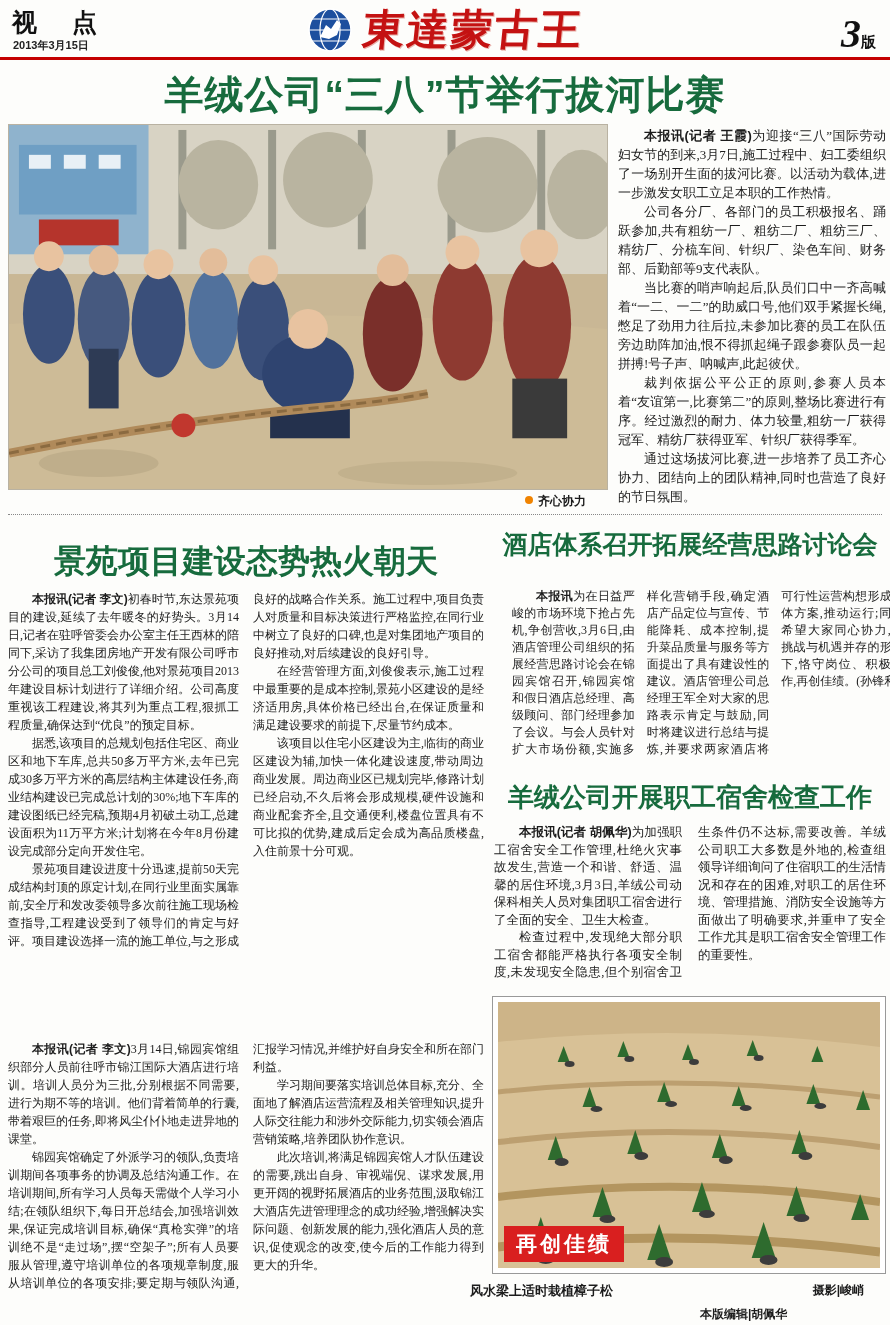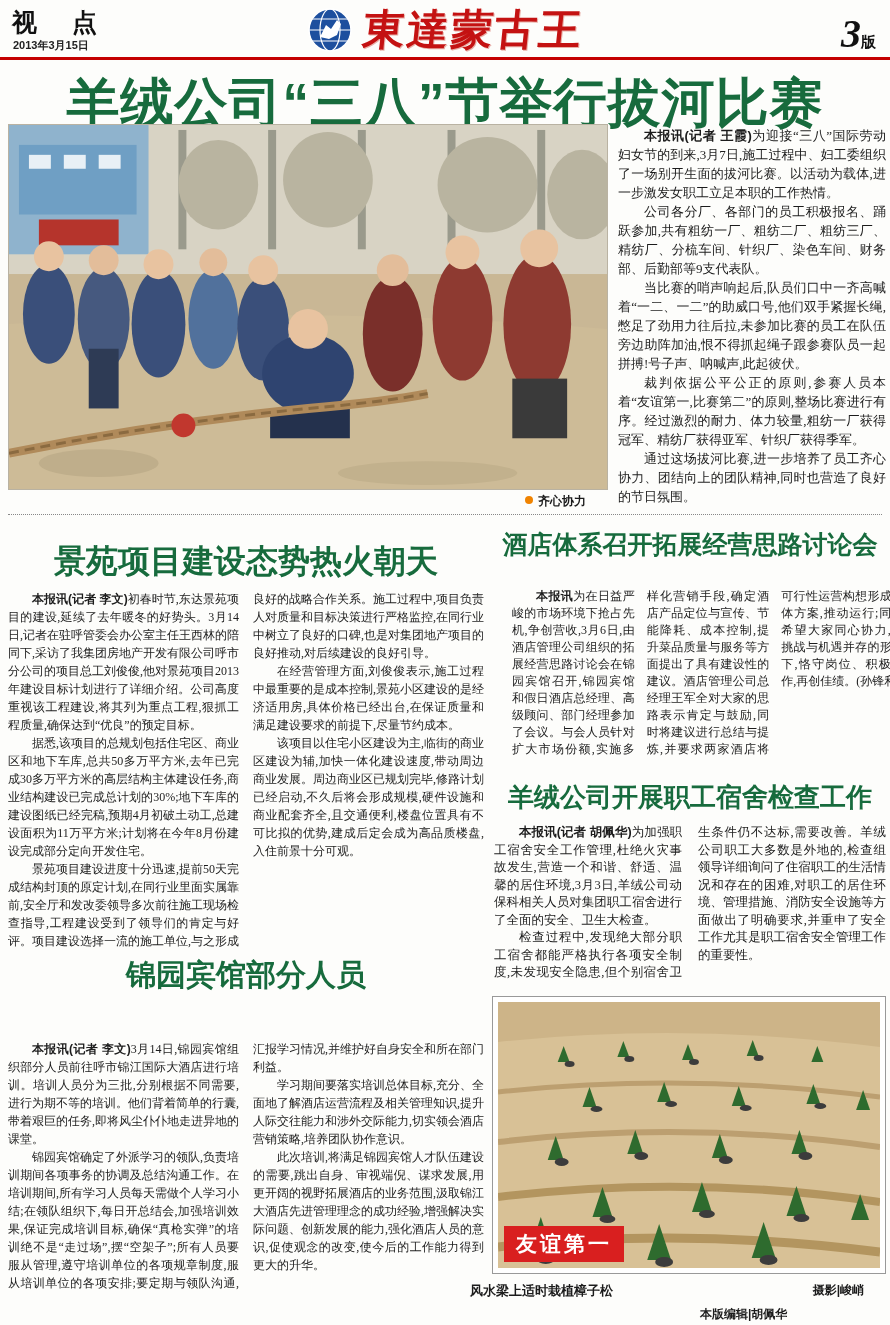--- a/index.html
+++ b/index.html
@@ -24,21 +24,21 @@
             transform: skewX(-6deg); letter-spacing:2px; text-shadow:1px 1px 0 #e8b0a8; }
   .page-num { position:absolute; right:14px; top:10px; }
   .page-num .num { font-size:40px; font-style:italic; font-weight:bold;
             font-family:"Liberation Serif","DejaVu Serif",serif; color:#111; }
   .page-num .suffix { font-size:15px; font-weight:bold; color:#111;
             font-family:"Liberation Sans","DejaVu Sans",sans-serif; }
   
   .green-head { color:#176b3d; font-family:"Liberation Sans","DejaVu Sans",sans-serif;
             font-weight:900; text-align:center; }
   .lead-headline { position:absolute; left:0; top:68px; width:890px; height:54px;
-            font-size:53px; letter-spacing:1px; }
+            font-size:39px; letter-spacing:1px; }
   
   .lead-photo { position:absolute; left:8px; top:124px; width:600px; height:366px;
             border:1px solid #b9b2a2; overflow:hidden; }
   .lead-photo svg { display:block; width:100%; height:100%; }
   .lead-caption { position:absolute; left:8px; top:493px; width:600px; height:16px;
             text-align:right; padding-right:22px; font-size:12px; font-weight:bold;
             font-family:"Liberation Sans","DejaVu Sans",sans-serif; }
   .dot { display:inline-block; width:8px; height:8px; border-radius:50%;
             background:#f08300; margin-right:5px; vertical-align:1px; }
   .lead-body { position:absolute; left:618px; top:126px; width:268px; height:388px;
@@ -181,21 +181,20 @@
 
   <div class="dotted-rule"></div>
 
   <div class="green-head jy-headline">景苑项目建设态势热火朝天</div>
   <div class="jy-body">
     <p class="first-para"><span class="byline">本报讯(记者 李文)</span><span>初春时节,东达景苑项目的建设,延续了去年暖冬的好势头。3月14日,记者在驻呼管委会办公室主任王西林的陪同下,采访了我集团房地产开发有限公司呼市分公司的项目总工刘俊俊,他对景苑项目2013年建设目标计划进行了详细介绍。公司高度重视该工程建设,将其列为重点工程,狠抓工程质量,确保达到“优良”的预定目标。</span></p>
     <div class="plist"><p class="para">据悉,该项目的总规划包括住宅区、商业区和地下车库,总共50多万平方米,去年已完成30多万平方米的高层结构主体建设任务,商业结构建设已完成总计划的30%;地下车库的建设图纸已经完稿,预期4月初破土动工,总建设面积为11万平方米;计划将在今年8月份建设完成部分定向开发住宅。</p><p class="para">景苑项目建设进度十分迅速,提前50天完成结构封顶的原定计划,在同行业里面实属靠前,安全厅和发改委领导多次前往施工现场检查指导,工程建设受到了领导们的肯定与好评。项目建设选择一流的施工单位,与之形成良好的战略合作关系。施工过程中,项目负责人对质量和目标决策进行严格监控,在同行业中树立了良好的口碑,也是对集团地产项目的良好推动,对后续建设的良好引导。</p><p class="para">在经营管理方面,刘俊俊表示,施工过程中最重要的是成本控制,景苑小区建设的是经济适用房,具体价格已经出台,在保证质量和满足建设要求的前提下,尽量节约成本。</p><p class="para">该项目以住宅小区建设为主,临街的商业区建设为辅,加快一体化建设速度,带动周边商业发展。周边商业区已规划完毕,修路计划已经启动,不久后将会形成规模,硬件设施和商业配套齐全,且交通便利,楼盘位置具有不可比拟的优势,建成后定会成为高品质楼盘,入住前景十分可观。</p></div>
   </div>
 
   <div class="green-head training-headline">
-    <div>锦园宾馆部分人员</div>
   </div>
   <div class="training-body">
     <p class="first-para"><span class="byline">本报讯(记者 李文)</span><span>3月14日,锦园宾馆组织部分人员前往呼市锦江国际大酒店进行培训。培训人员分为三批,分别根据不同需要,进行为期不等的培训。他们背着简单的行囊,带着艰巨的任务,即将风尘仆仆地走进异地的课堂。</span></p>
     <div class="plist"><p class="para">锦园宾馆确定了外派学习的领队,负责培训期间各项事务的协调及总结沟通工作。在培训期间,所有学习人员每天需做个人学习小结;在领队组织下,每日开总结会,加强培训效果,保证完成培训目标,确保“真枪实弹”的培训绝不是“走过场”,摆“空架子”;所有人员要服从管理,遵守培训单位的各项规章制度,服从培训单位的各项安排;要定期与领队沟通,汇报学习情况,并维护好自身安全和所在部门利益。</p><p class="para">学习期间要落实培训总体目标,充分、全面地了解酒店运营流程及相关管理知识,提升人际交往能力和涉外交际能力,切实领会酒店营销策略,培养团队协作意识。</p><p class="para">此次培训,将满足锦园宾馆人才队伍建设的需要,跳出自身、审视端倪、谋求发展,用更开阔的视野拓展酒店的业务范围,汲取锦江大酒店先进管理理念的成功经验,增强解决实际问题、创新发展的能力,强化酒店人员的意识,促使观念的改变,使今后的工作能力得到更大的升华。</p></div>
   </div>
 
   <div class="green-head hotel-headline">酒店体系召开拓展经营思路讨论会</div>
   <div class="hotel-body">
     <p class="first-para"><span class="byline">本报讯</span><span>为在日益严峻的市场环境下抢占先机,争创营收,3月6日,由酒店管理公司组织的拓展经营思路讨论会在锦园宾馆召开,锦园宾馆和假日酒店总经理、高级顾问、部门经理参加了会议。与会人员针对扩大市场份额,实施多样化营销手段,确定酒店产品定位与宣传、节能降耗、成本控制,提升菜品质量与服务等方面提出了具有建设性的建议。酒店管理公司总经理王军全对大家的思路表示肯定与鼓励,同时将建议进行总结与提炼,并要求两家酒店将可行性运营构想形成具体方案,推动运行;同时希望大家同心协力,在挑战与机遇并存的形势下,恪守岗位、积极工作,再创佳绩。(孙锋利)</span></p>
   </div>
@@ -252,21 +251,21 @@
             <ellipse cx="229" cy="158" rx="7" ry="4"></ellipse>
             <ellipse cx="309" cy="154" rx="7" ry="4"></ellipse>
           <ellipse cx="110" cy="217" rx="8" ry="4"></ellipse>
             <ellipse cx="210" cy="212" rx="8" ry="4"></ellipse>
             <ellipse cx="305" cy="216" rx="8" ry="4"></ellipse>
           <ellipse cx="48" cy="257" rx="9" ry="5"></ellipse>
             <ellipse cx="167" cy="260" rx="9" ry="5"></ellipse>
             <ellipse cx="272" cy="258" rx="9" ry="5"></ellipse>
         </g>
       </svg>
-      <div class="photo-badge">友谊第一</div>
+      <div class="photo-badge">再创佳绩</div>
     </div>
   </div>
   <div class="photo-caption-row">
     <span class="photo-caption">风水梁上适时栽植樟子松</span>
     <span class="photo-credit">摄影|峻峭</span>
   </div>
 
   <div class="editor-line">本版编辑|胡佩华</div>
 
 </div>

